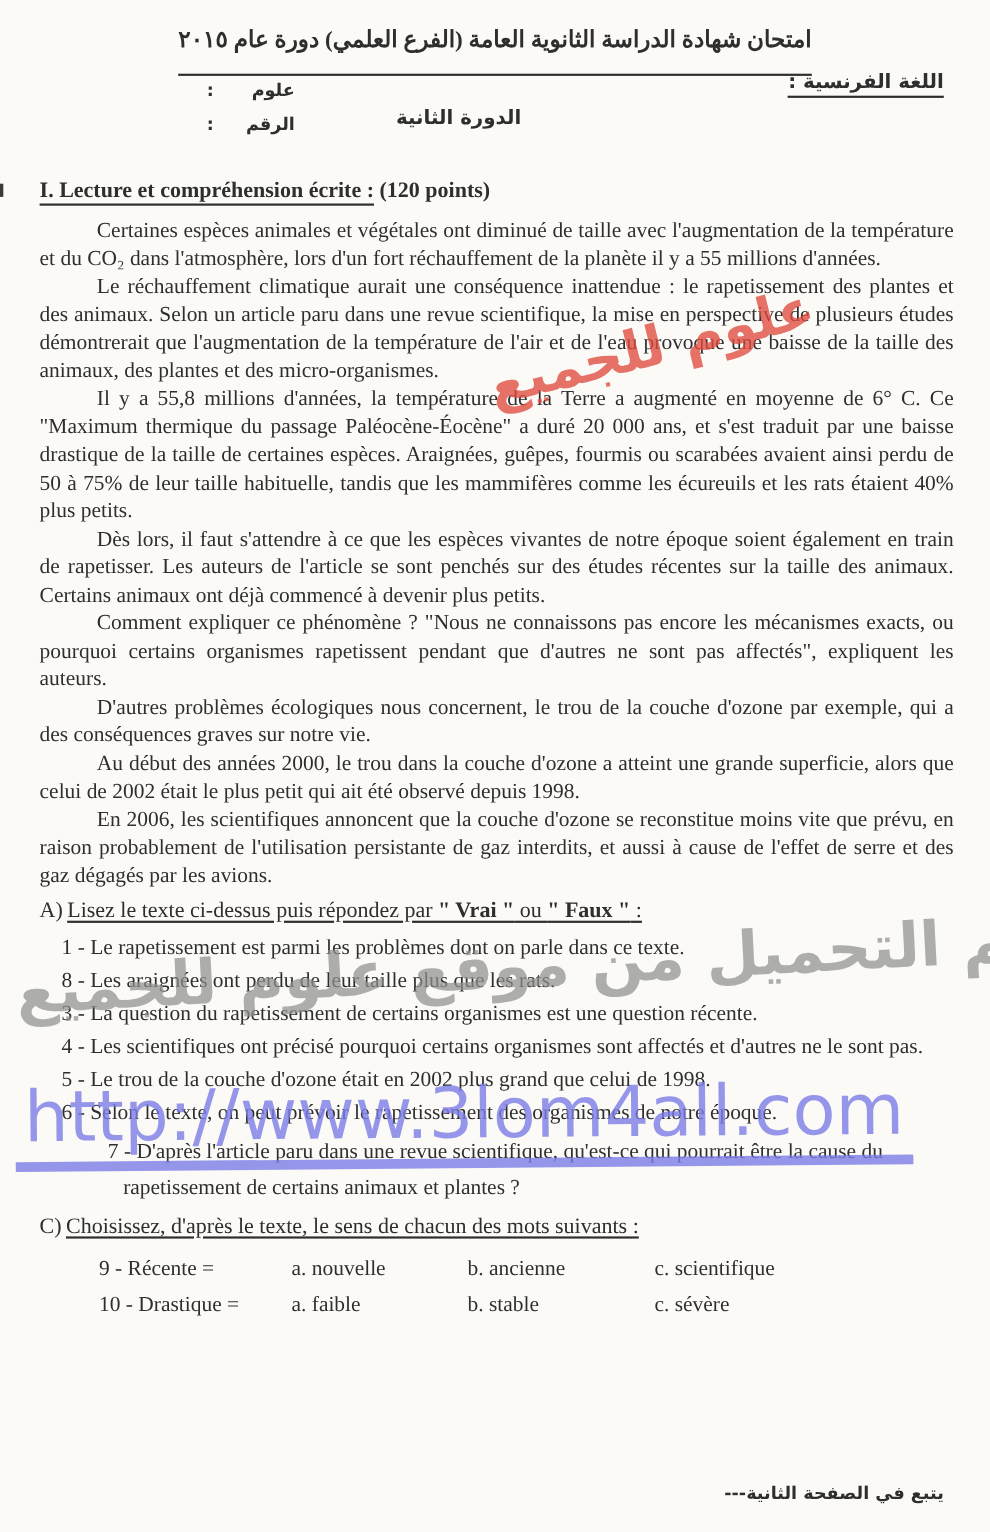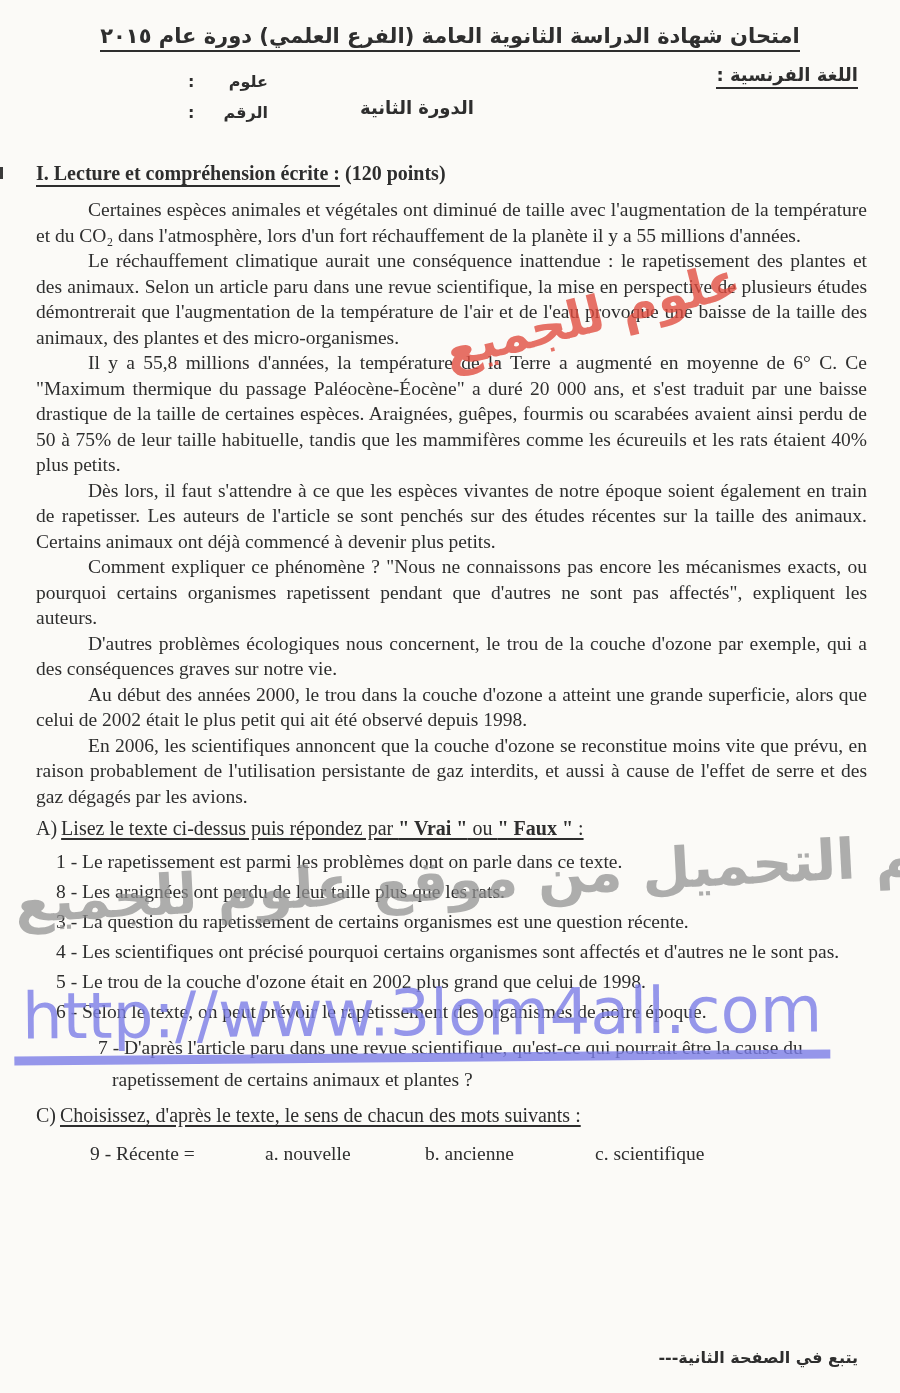--- a/index.html
+++ b/index.html
@@ -12,21 +12,21 @@
     color:var(--ink,#2e2e2e);
   }
   
   .exam-title{
     position:absolute;top:24px;left:0;right:0;
     text-align:center;
     font-family:"DejaVu Sans", sans-serif;
     font-weight:bold;font-size:21px;
     direction:rtl;
   }
-  .exam-title span{border-bottom:2px solid var(--ink,#2e2e2e);padding-bottom:2px;}
+  .exam-title span{border-bottom:2px solid var(--ink,#2e2e2e);padding-bottom:19px;font-family:Liberation Serif, serif;}
   .subject{
     position:absolute;top:64px;right:42px;
     font-family:"DejaVu Sans", sans-serif;
     font-weight:bold;font-size:18px;direction:rtl;
     border-bottom:2px solid var(--ink,#2e2e2e);padding-bottom:2px;
   }
   .field-row{
     position:absolute;left:188px;width:80px;
     display:flex;justify-content:space-between;direction:rtl;
     font-family:"DejaVu Sans", sans-serif;font-weight:bold;font-size:16px;
@@ -138,20 +138,26 @@
     <div class="part-heading">
       <span class="label">C)</span><span class="u">Choisissez, d'après le texte, le sens de chacun des mots suivants :</span>
     </div>
     <div class="qc-list">
       <div class="qc-row">
         <span>9 - Récente  =</span>
         <span>a. nouvelle</span>
         <span>b. ancienne</span>
         <span>c. scientifique</span>
       </div>
+      <div class="qc-row">
+        <span>10 - Drastique =</span>
+        <span>a. faible</span>
+        <span>b. stable</span>
+        <span>c. sévère</span>
+      </div>
     </div>
   </div>
 
   <div class="wm wm-red">علوم للجميع</div>
   <div class="wm wm-gray">تم التحميل من موقع علوم للجميع</div>
   <div class="wm wm-blue">http://www.3lom4all.com</div>
 
   <div class="footer">يتبع في الصفحة الثانية---</div>
 
 </div>

